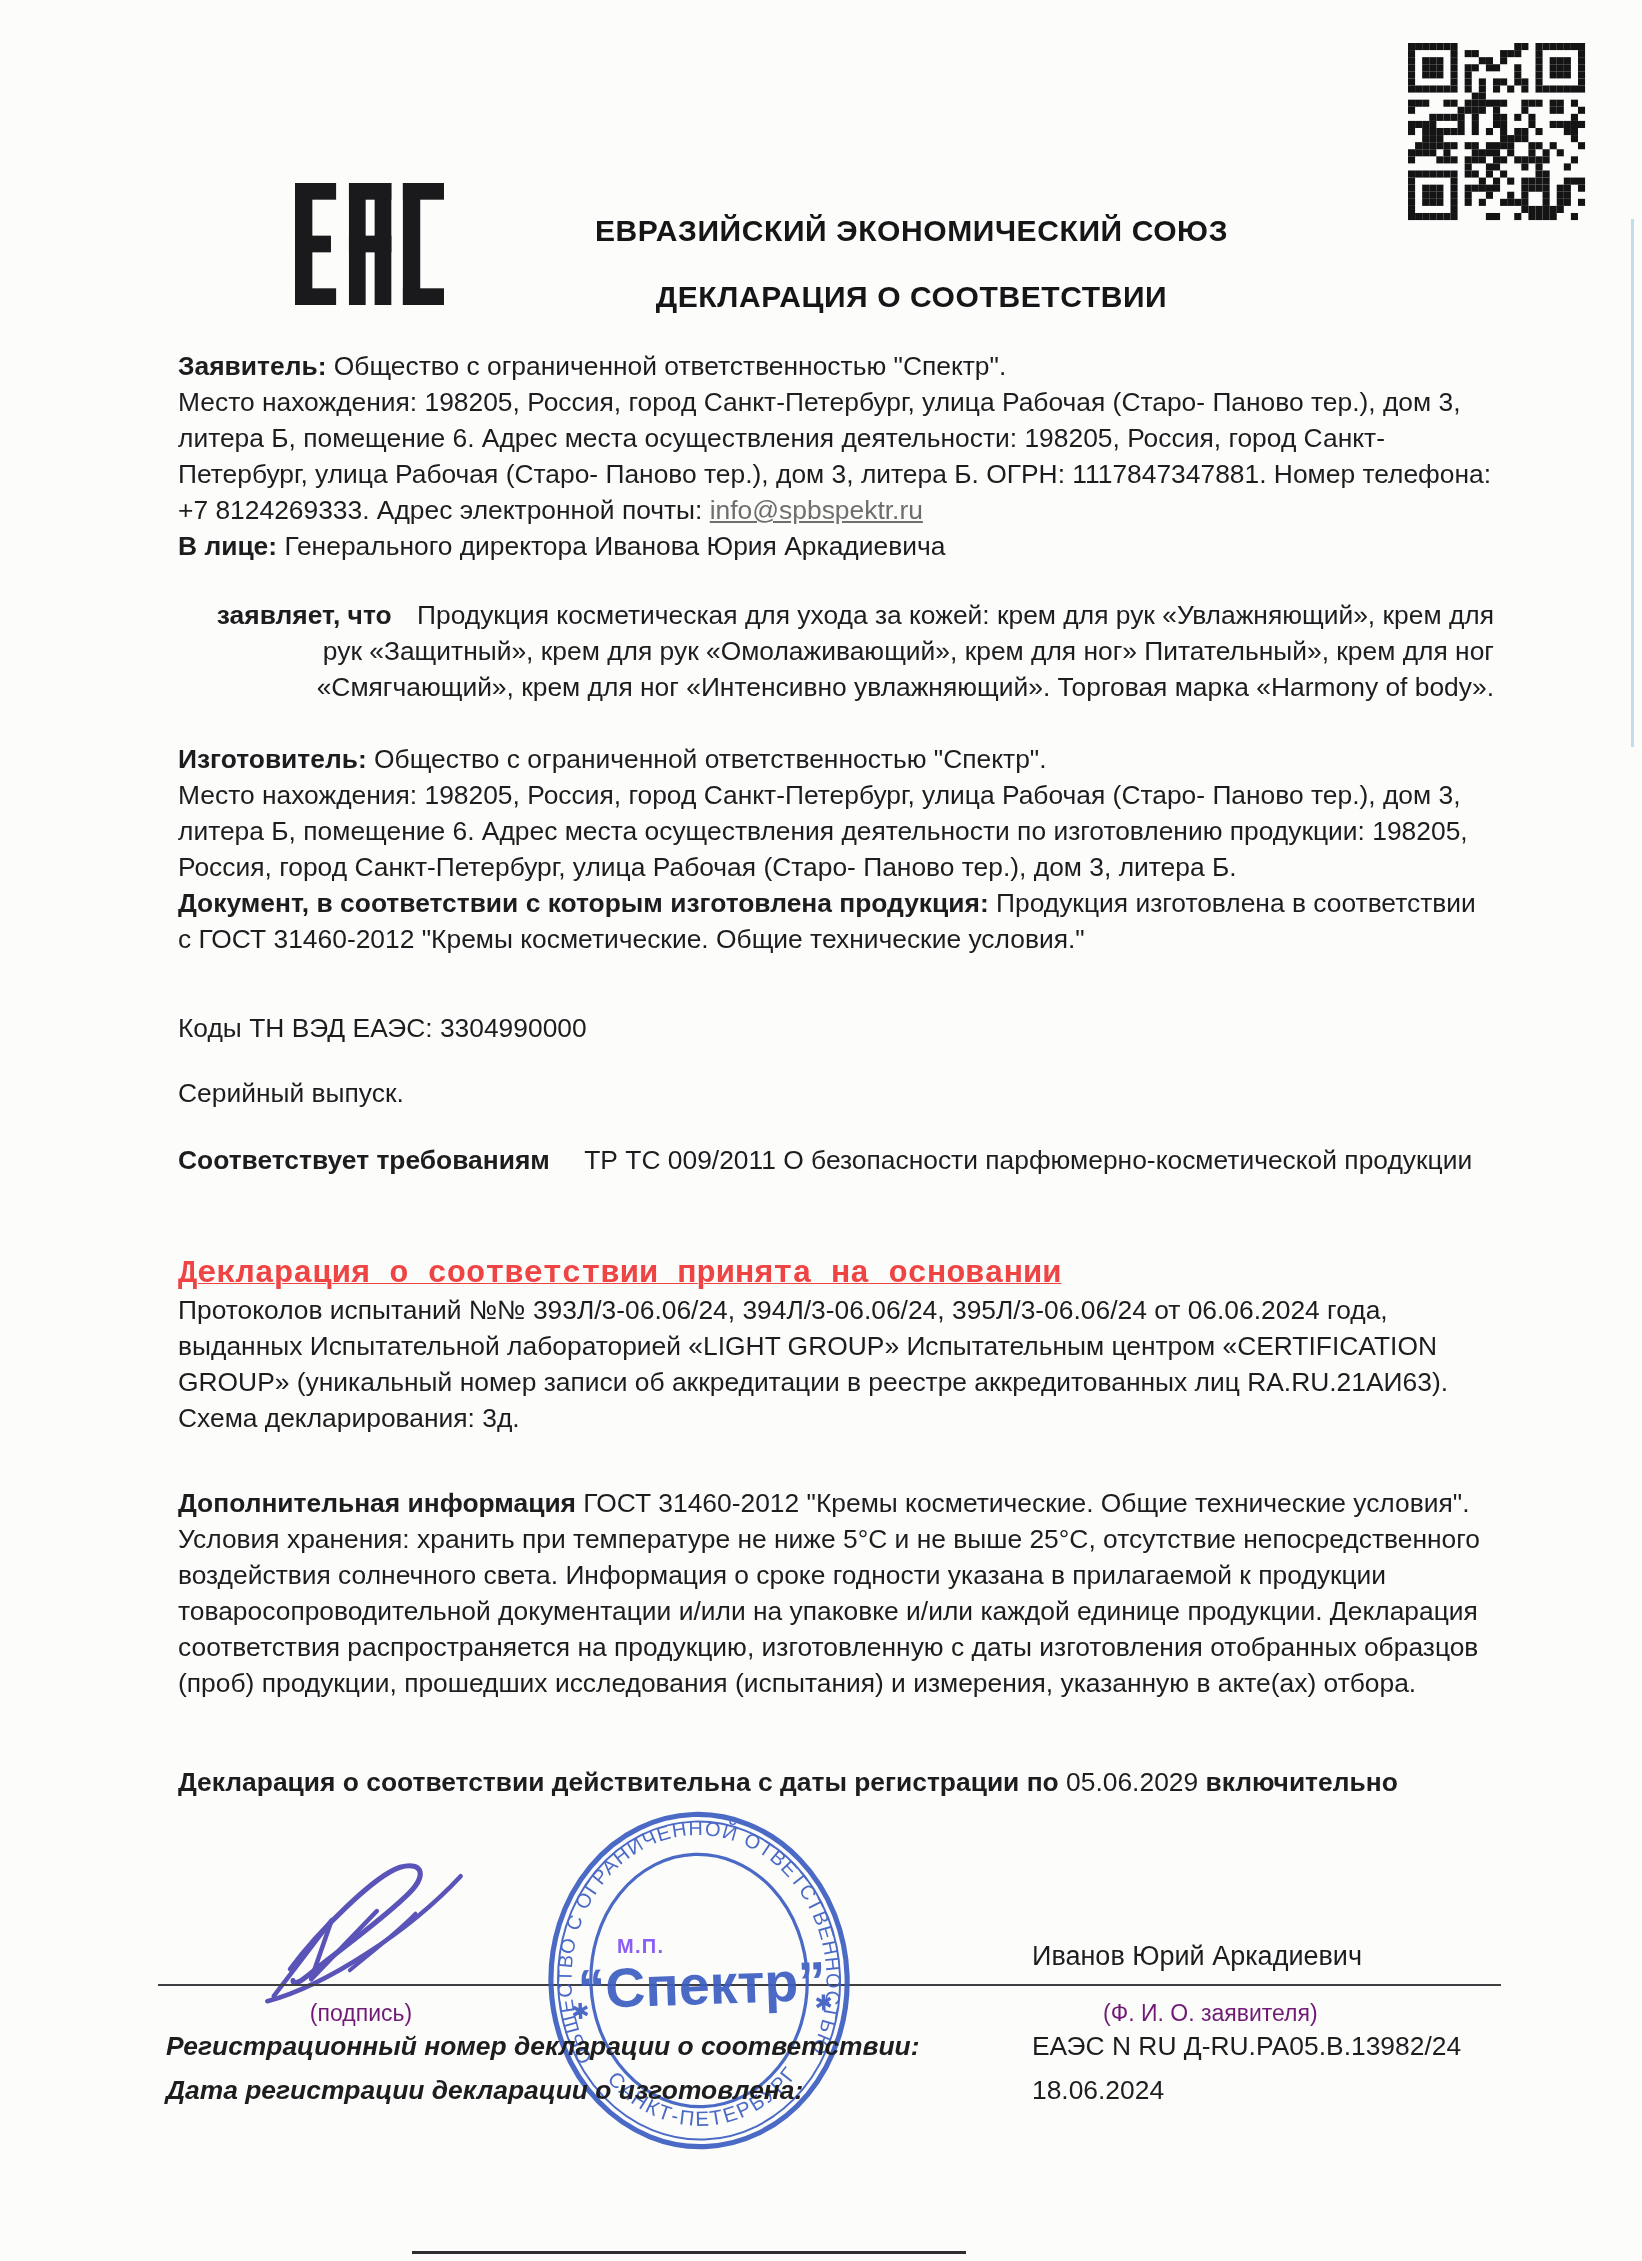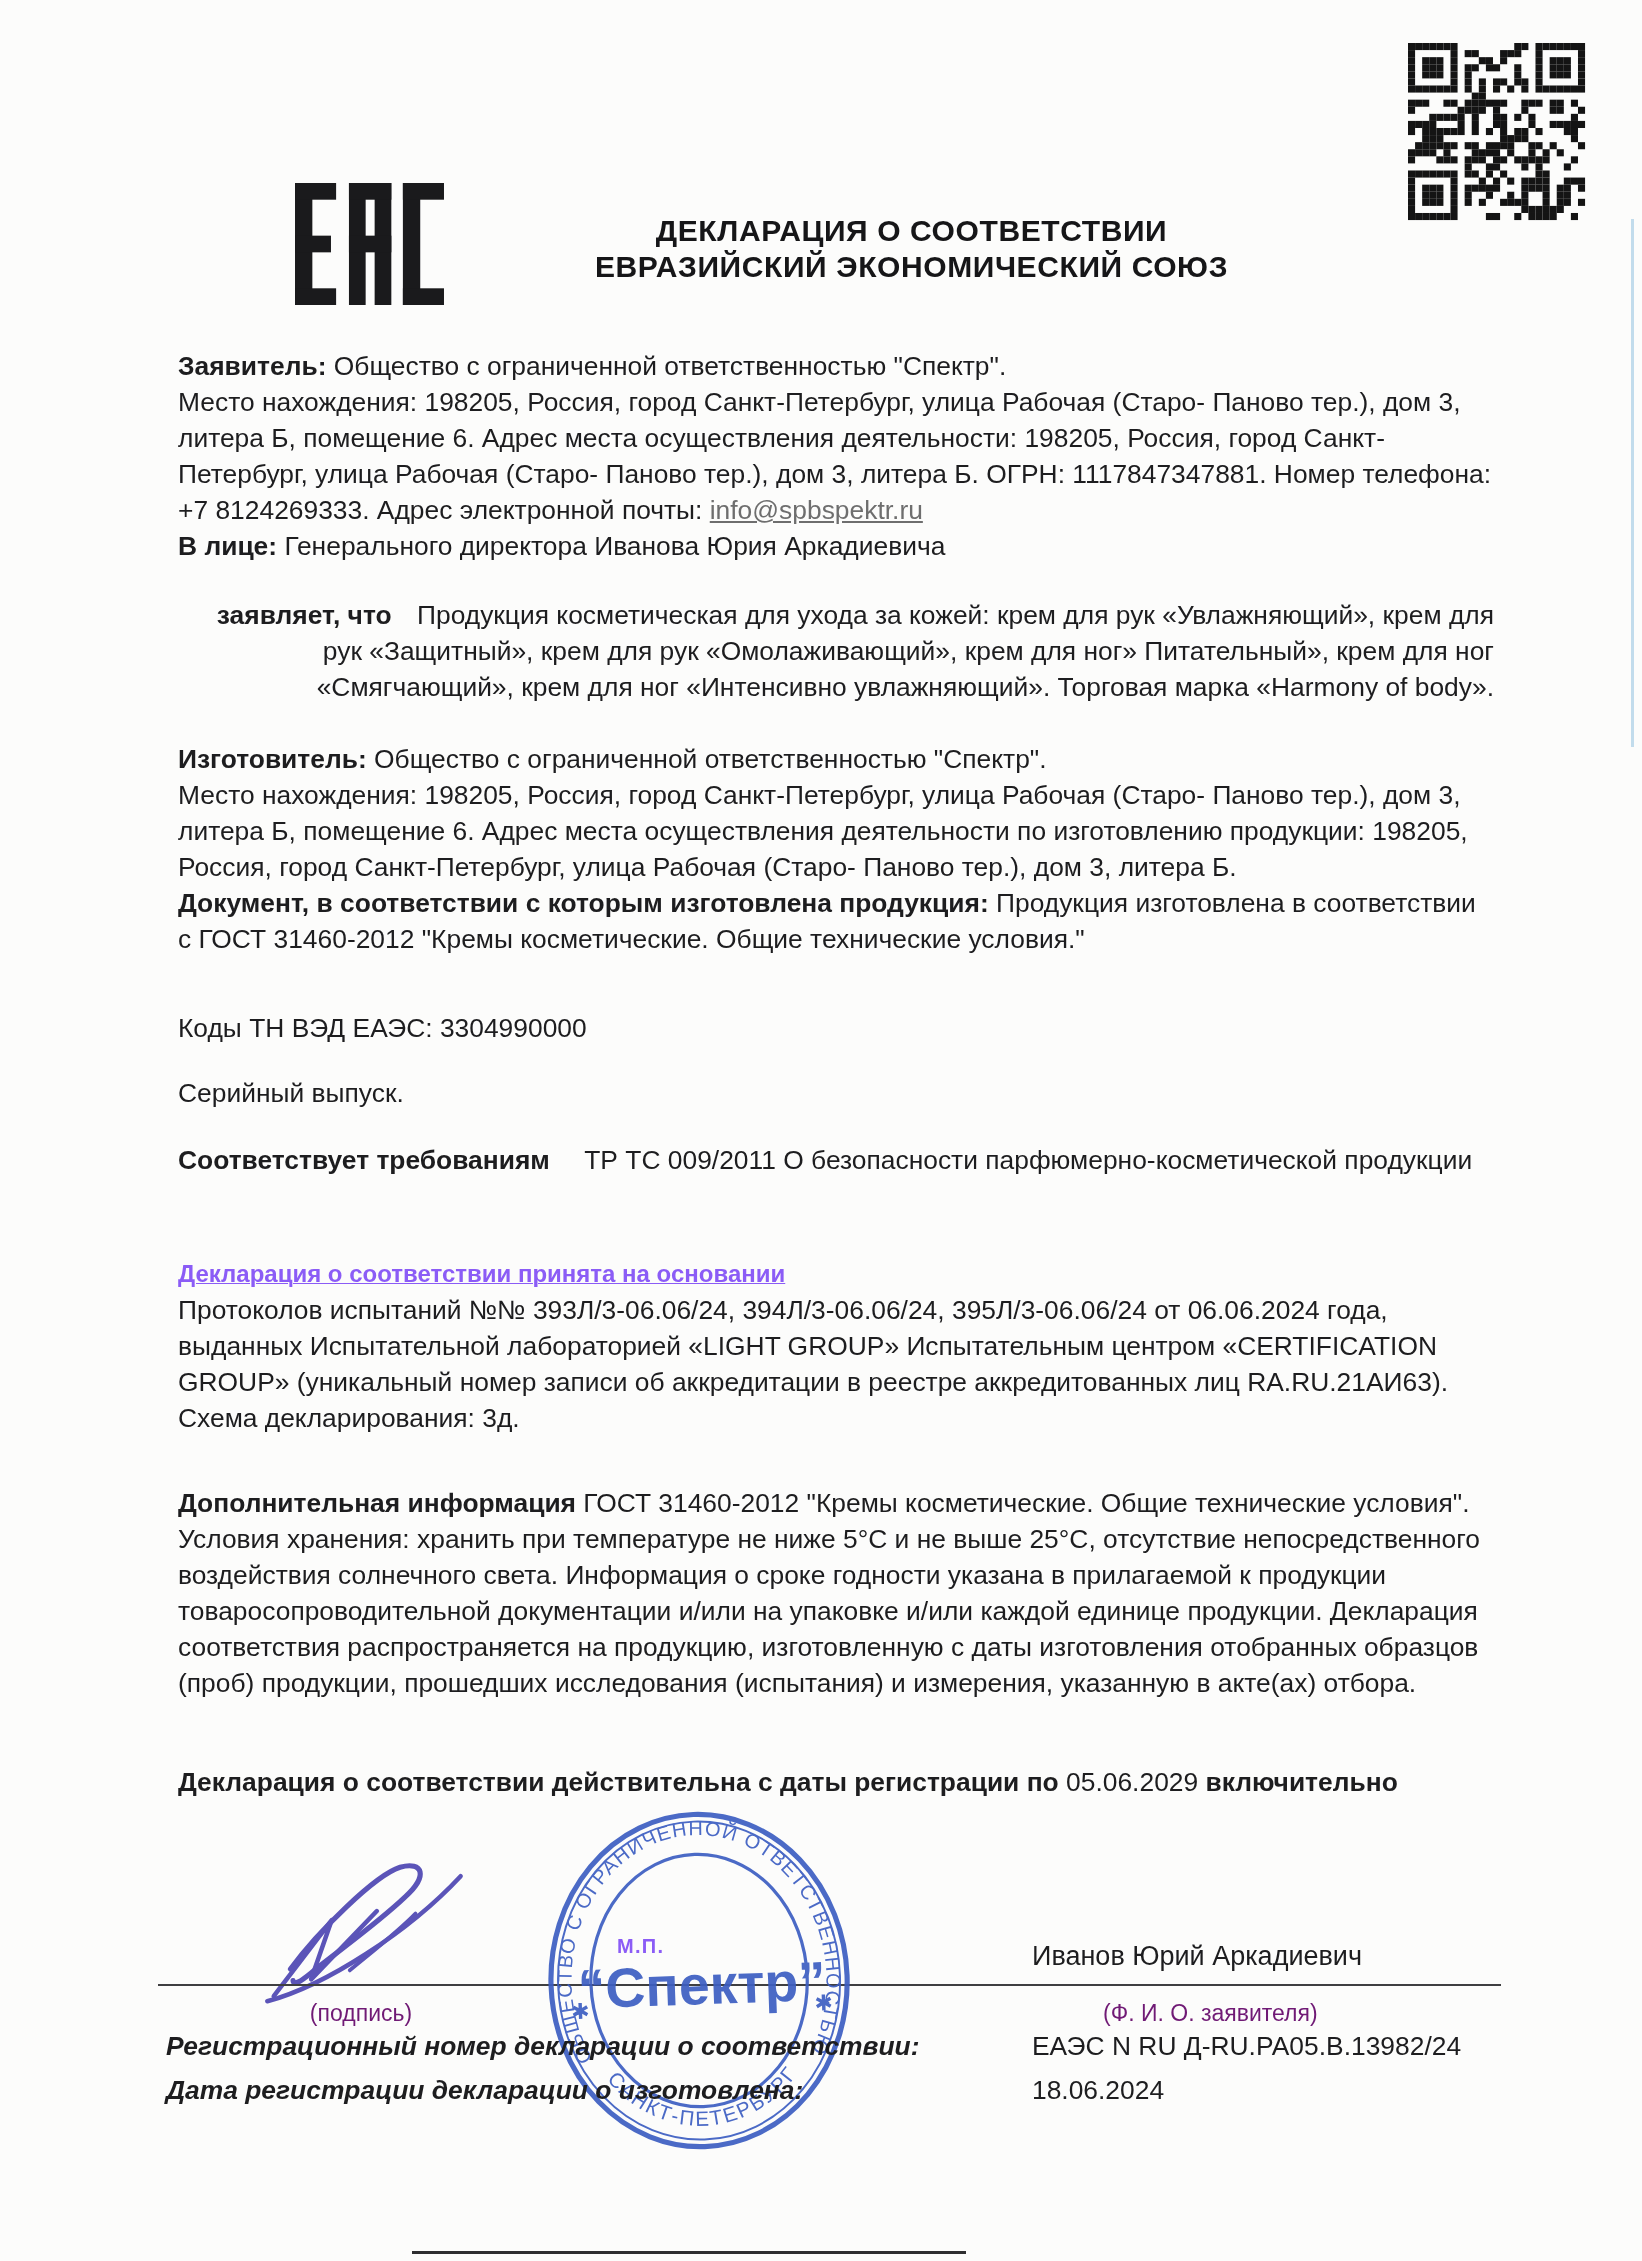--- a/index.html
+++ b/index.html
@@ -10,21 +10,21 @@
     color:#1d1d1f;
     font-size:26.4px;line-height:36px;
     -webkit-font-smoothing:antialiased;
   }
   .abs{position:absolute;}
   .b{font-weight:bold;}
   .col{left:166px;width:1316px;margin-left:12px;}
   p{margin:0;}
   .title-line{font-weight:bold;font-size:30px;letter-spacing:0.6px;color:#161618;}
   .email{color:#6e6e6e;text-decoration:underline;cursor:pointer;}
-  .serif-head{font-family:Liberation Sans, sans-serif;font-weight:bold;font-size:24px;color:#8b5cf6;}
+  .serif-head{font-family:Liberation Mono, monospace;font-weight:bold;font-size:32px;color:#ef4444;}
   .caption{font-size:23px;color:#701a75;}
   .rule{background:#3f3f41;height:1.9px;}
   .gap-sm{display:inline-block;width:18px;}
   .gap-md{display:inline-block;width:27px;}
   .reg-label{font-weight:bold;font-style:italic;}
   .mp{font-weight:bold;font-size:20px;color:#8b5cf6;letter-spacing:1.3px;}
   .fio{font-size:27px;}
   .stamp-svg text{font-family:"Liberation Sans", sans-serif;}
   .stamp-center{font-family:"Liberation Serif", serif;font-weight:bold;}
   .artifact-edge{background:#b7d6e9;opacity:.85;}
@@ -366,22 +366,22 @@
       <rect x="165" y="264" width="11" height="11" fill="#141414"></rect>
       <rect x="187" y="264" width="11" height="11" fill="#141414"></rect>
       <rect x="198" y="264" width="11" height="11" fill="#141414"></rect>
       <rect x="209" y="264" width="11" height="11" fill="#141414"></rect>
       <rect x="220" y="264" width="11" height="11" fill="#141414"></rect>
       <rect x="253" y="264" width="11" height="11" fill="#141414"></rect>
     </svg>
 </div>
 
 <div class="abs" style="left:451px;top:213px;width:921px;text-align:center;">
+  <div class="title-line" style="margin-bottom:30px;">ЕВРАЗИЙСКИЙ ЭКОНОМИЧЕСКИЙ СОЮЗ</div>
   <div class="title-line">ДЕКЛАРАЦИЯ О СООТВЕТСТВИИ</div>
-  <div class="title-line" style="margin-bottom:30px;">ЕВРАЗИЙСКИЙ ЭКОНОМИЧЕСКИЙ СОЮЗ</div>
 </div>
 
 <p class="abs col" style="top:348px;">
   <span class="b">Заявитель:</span>
   <span>Общество с ограниченной ответственностью "Спектр".</span><br>
   <span>Место нахождения: 198205, Россия, город Санкт-Петербург, улица Рабочая (Старо- Паново тер.), дом 3, литера Б, помещение 6. Адрес места осуществления деятельности: 198205, Россия, город Санкт-Петербург, улица Рабочая (Старо- Паново тер.), дом 3, литера Б. ОГРН: 1117847347881. Номер телефона: +7 8124269333. Адрес электронной почты: </span><span class="email">info@spbspektr.ru</span><br>
   <span class="b">В лице:</span>
   <span>Генерального директора Иванова Юрия Аркадиевича</span>
 </p>
 

